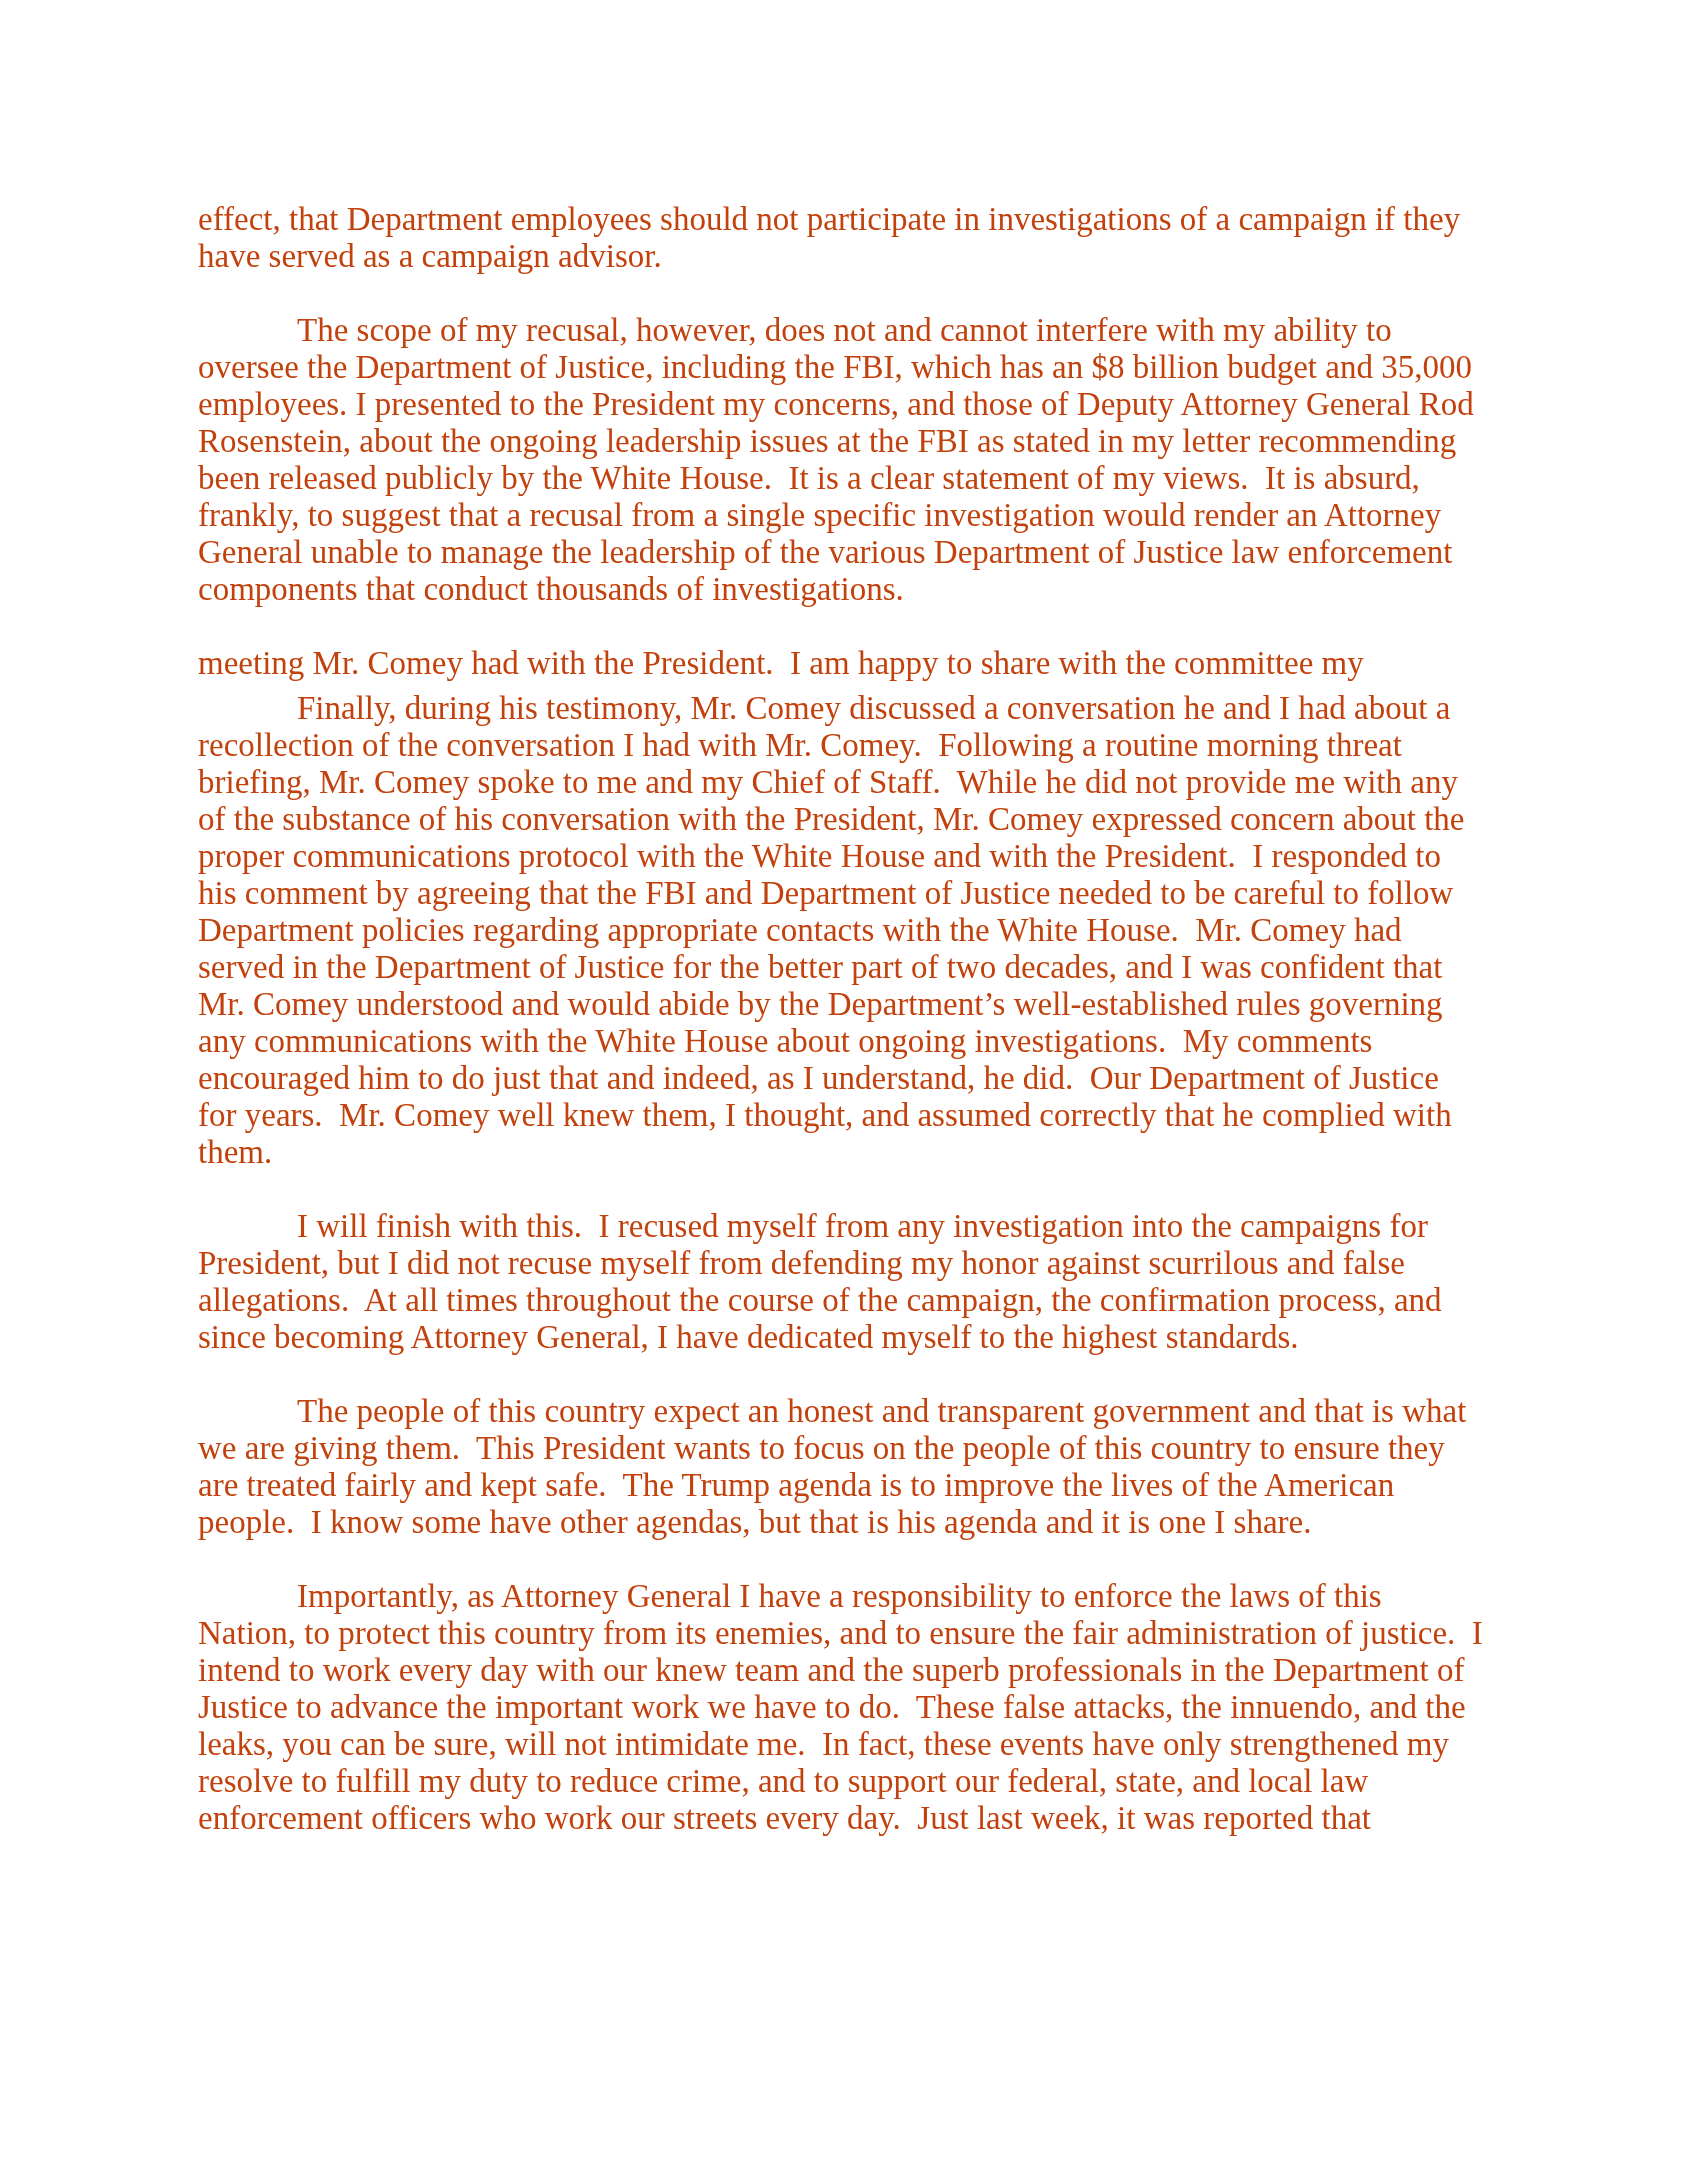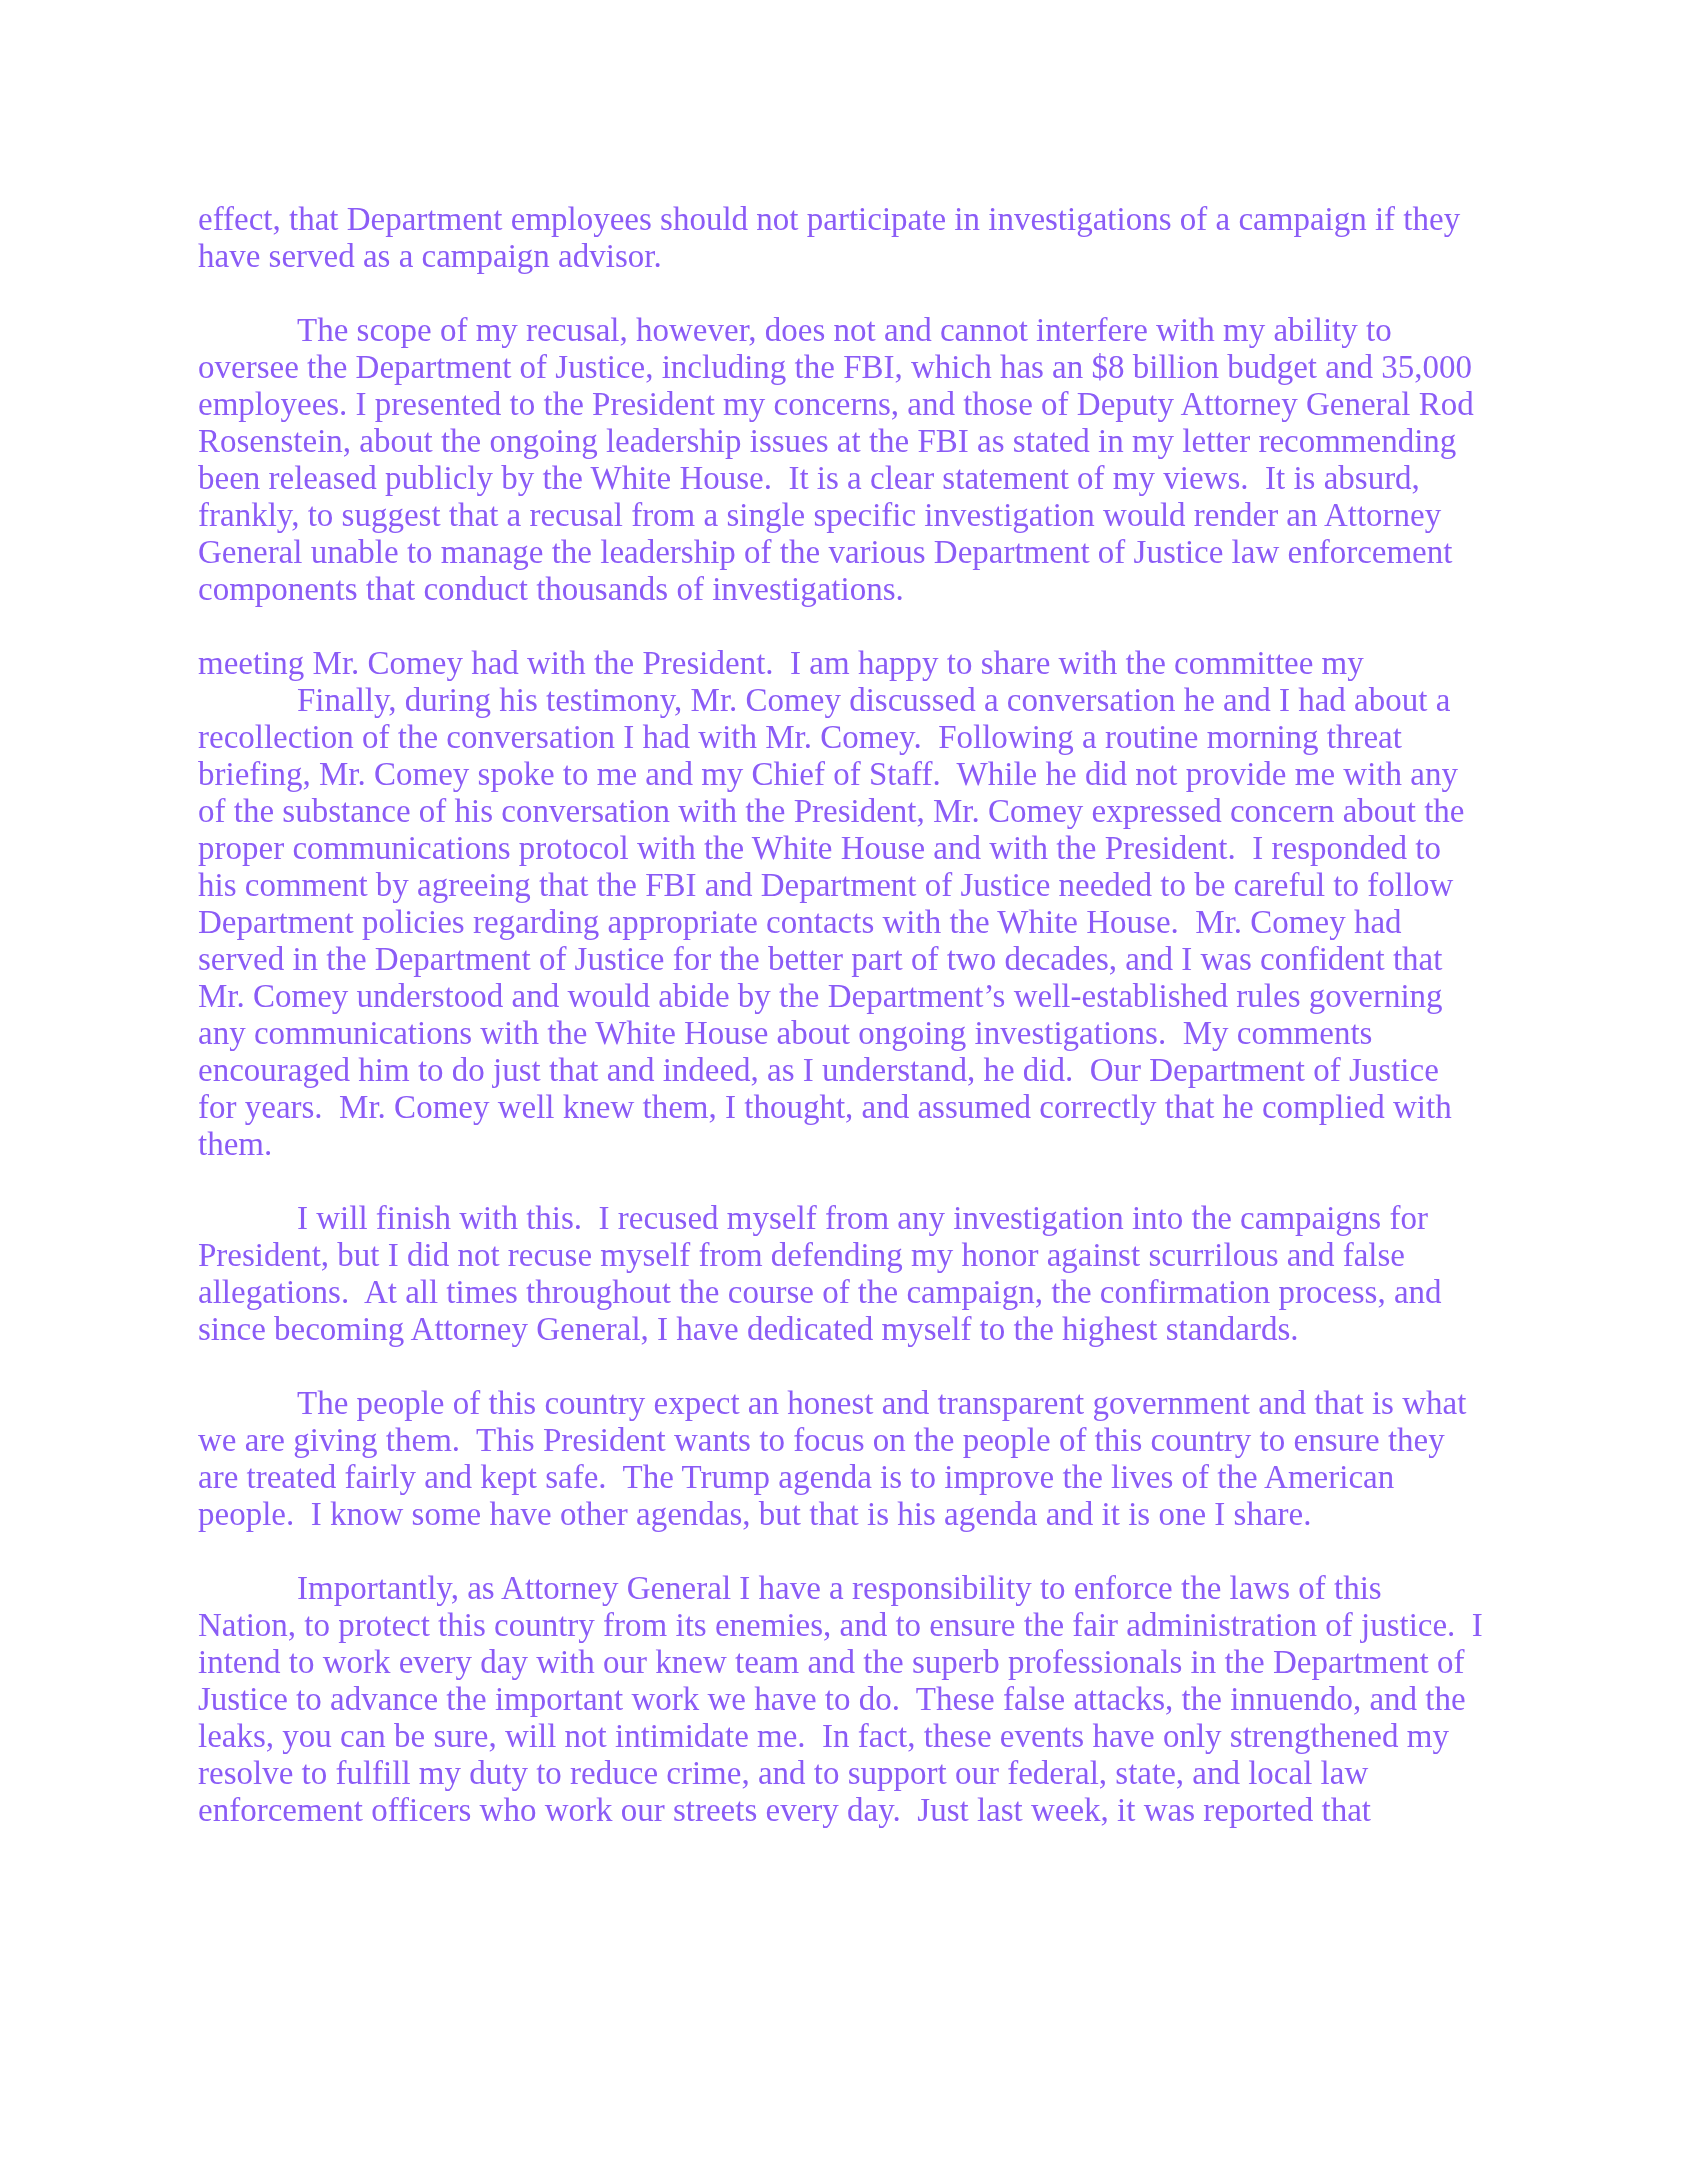--- a/index.html
+++ b/index.html
@@ -22,32 +22,33 @@
       background: #ffffff;
     }
     .body-text {
       position: absolute;
       left: 198px;
       top: 201px;
       width: 1297px;
       font-family: "Liberation Serif", "DejaVu Serif", serif;
       font-size: 33px;
       line-height: 37px;
-      color: #8b5cf6;
+      color: #c2410c;
     }
     .para {
       margin: 0 0 37px 0;
     }
     .line {
       display: block;
       white-space: pre;
       height: 37px;
     }
     .line.indent {
       padding-left: 99px;
+      margin-top: 8px;
     }
   </style>
 </head>
 <body>
 
 <div class="page">
   <div class="body-text">
 
     <p class="para">
       <span class="line">effect, that Department employees should not participate in investigations of a campaign if they</span>

